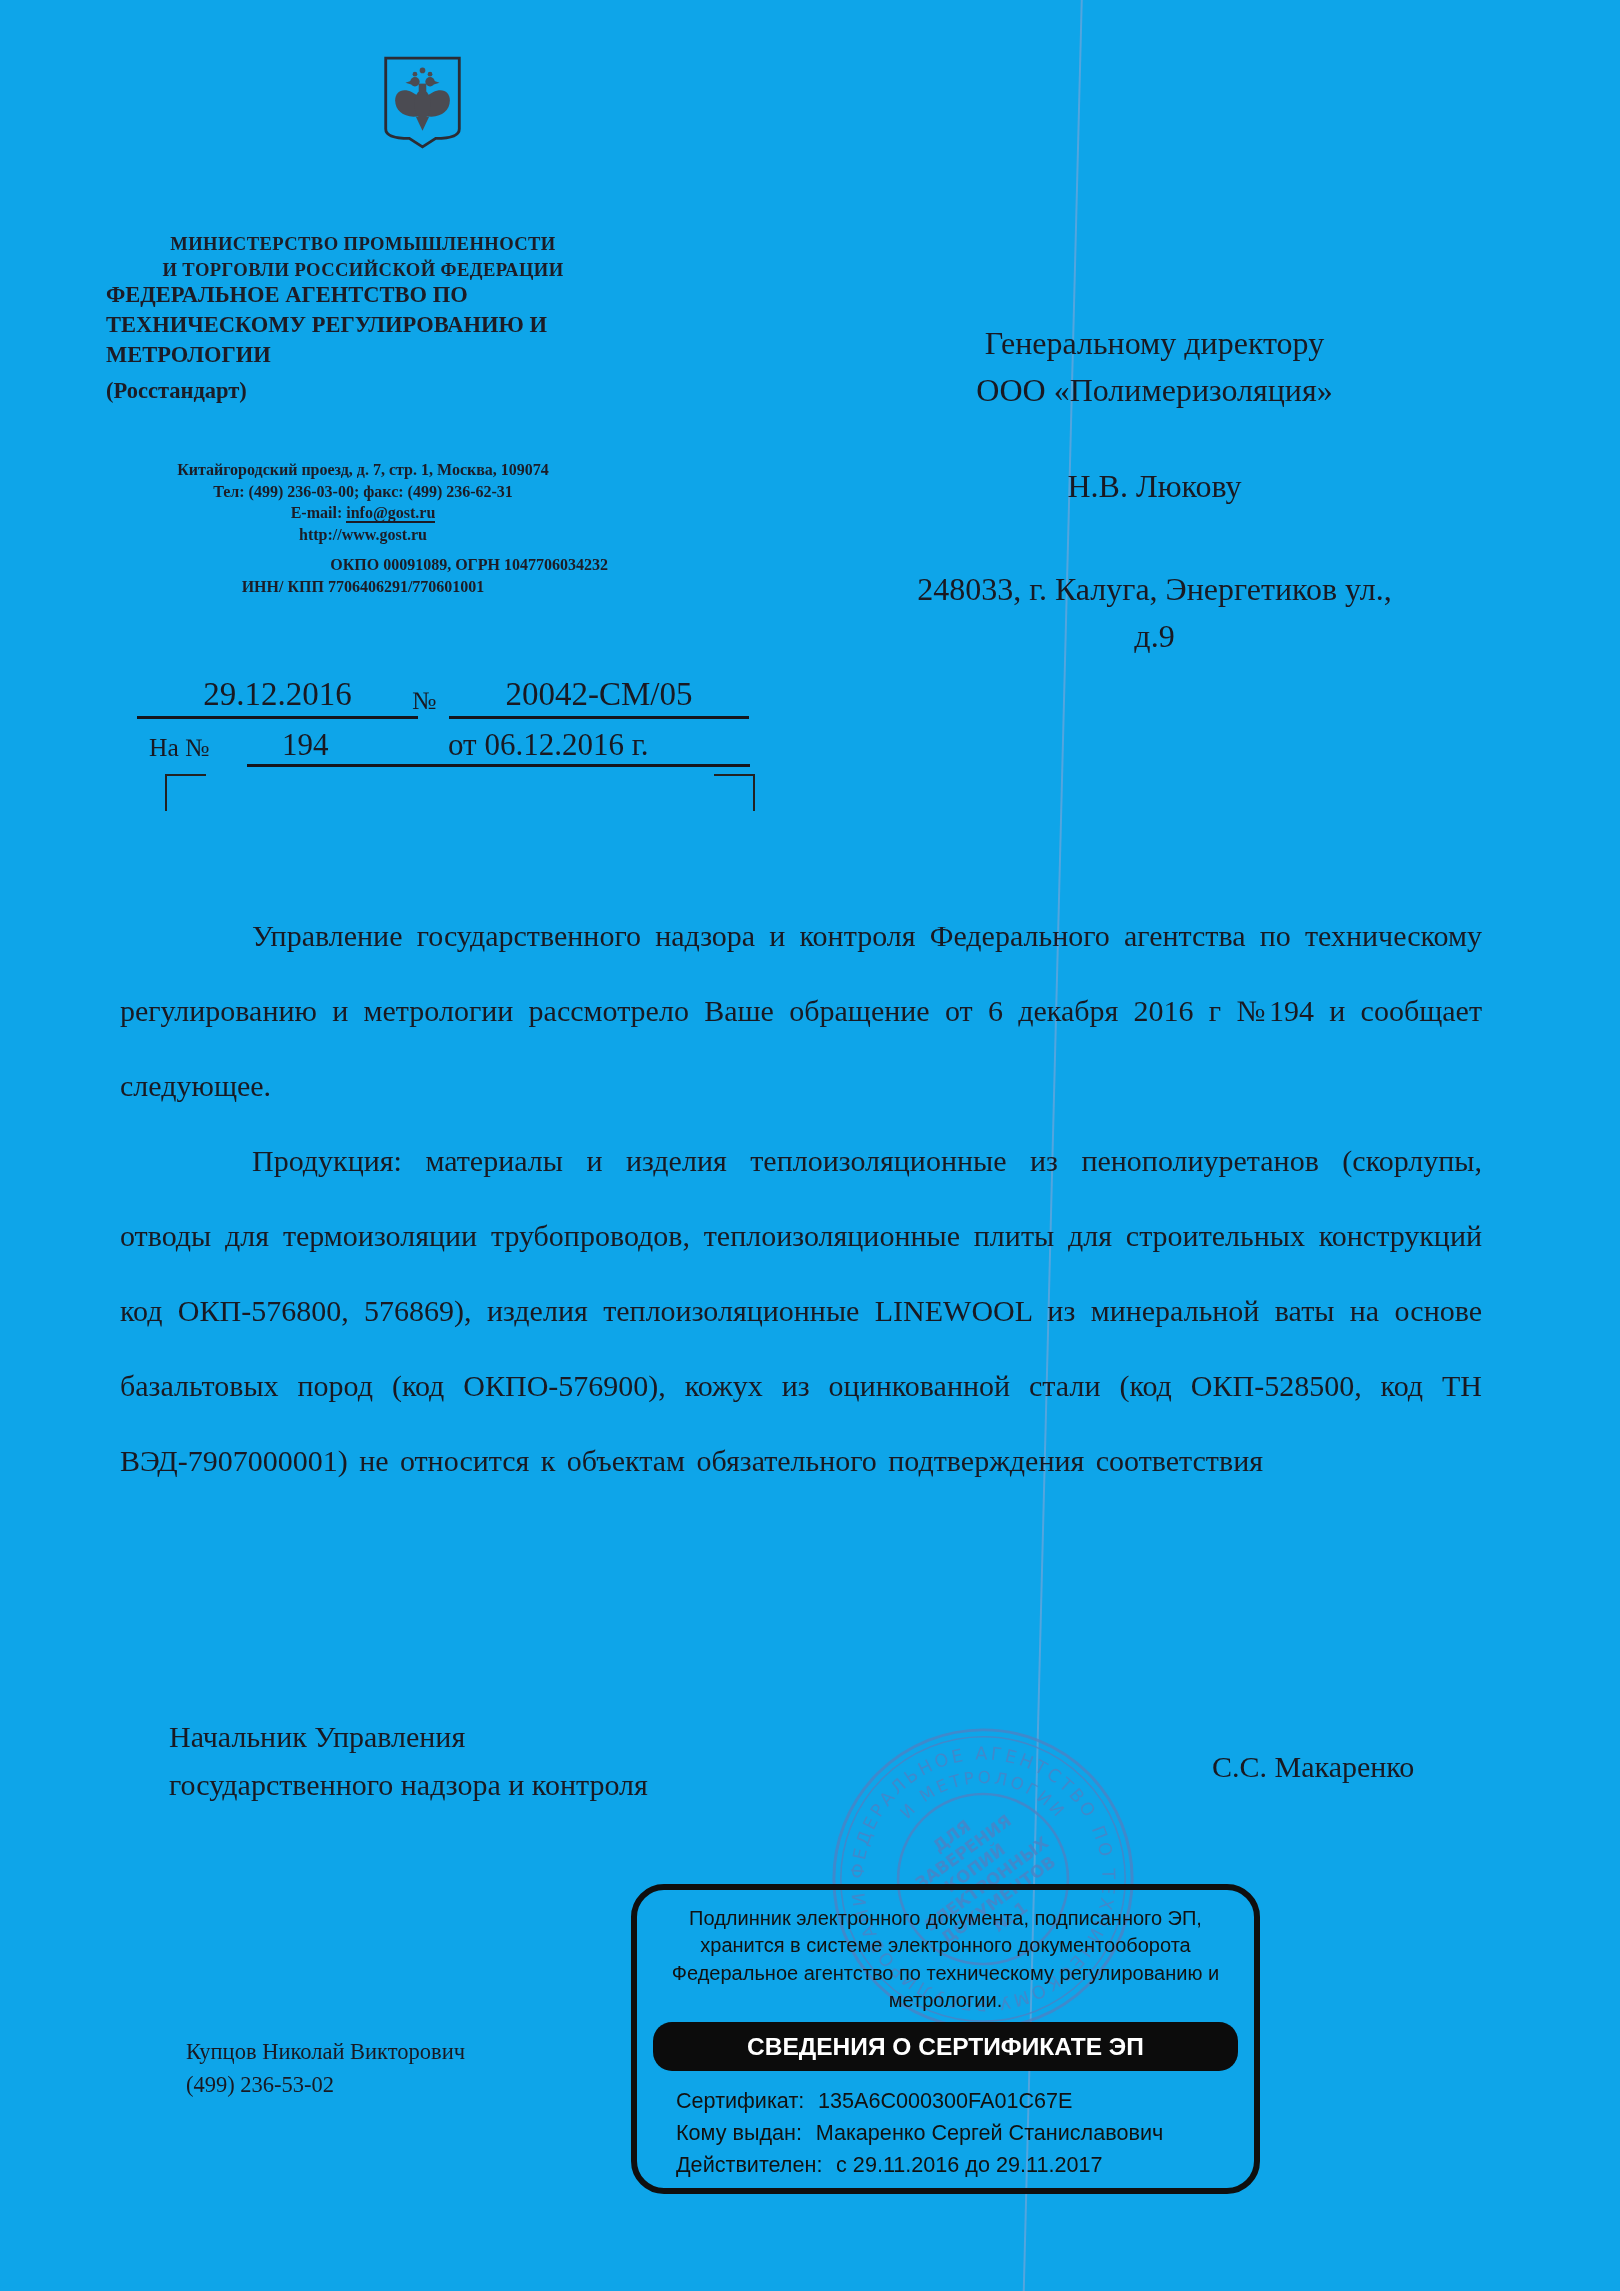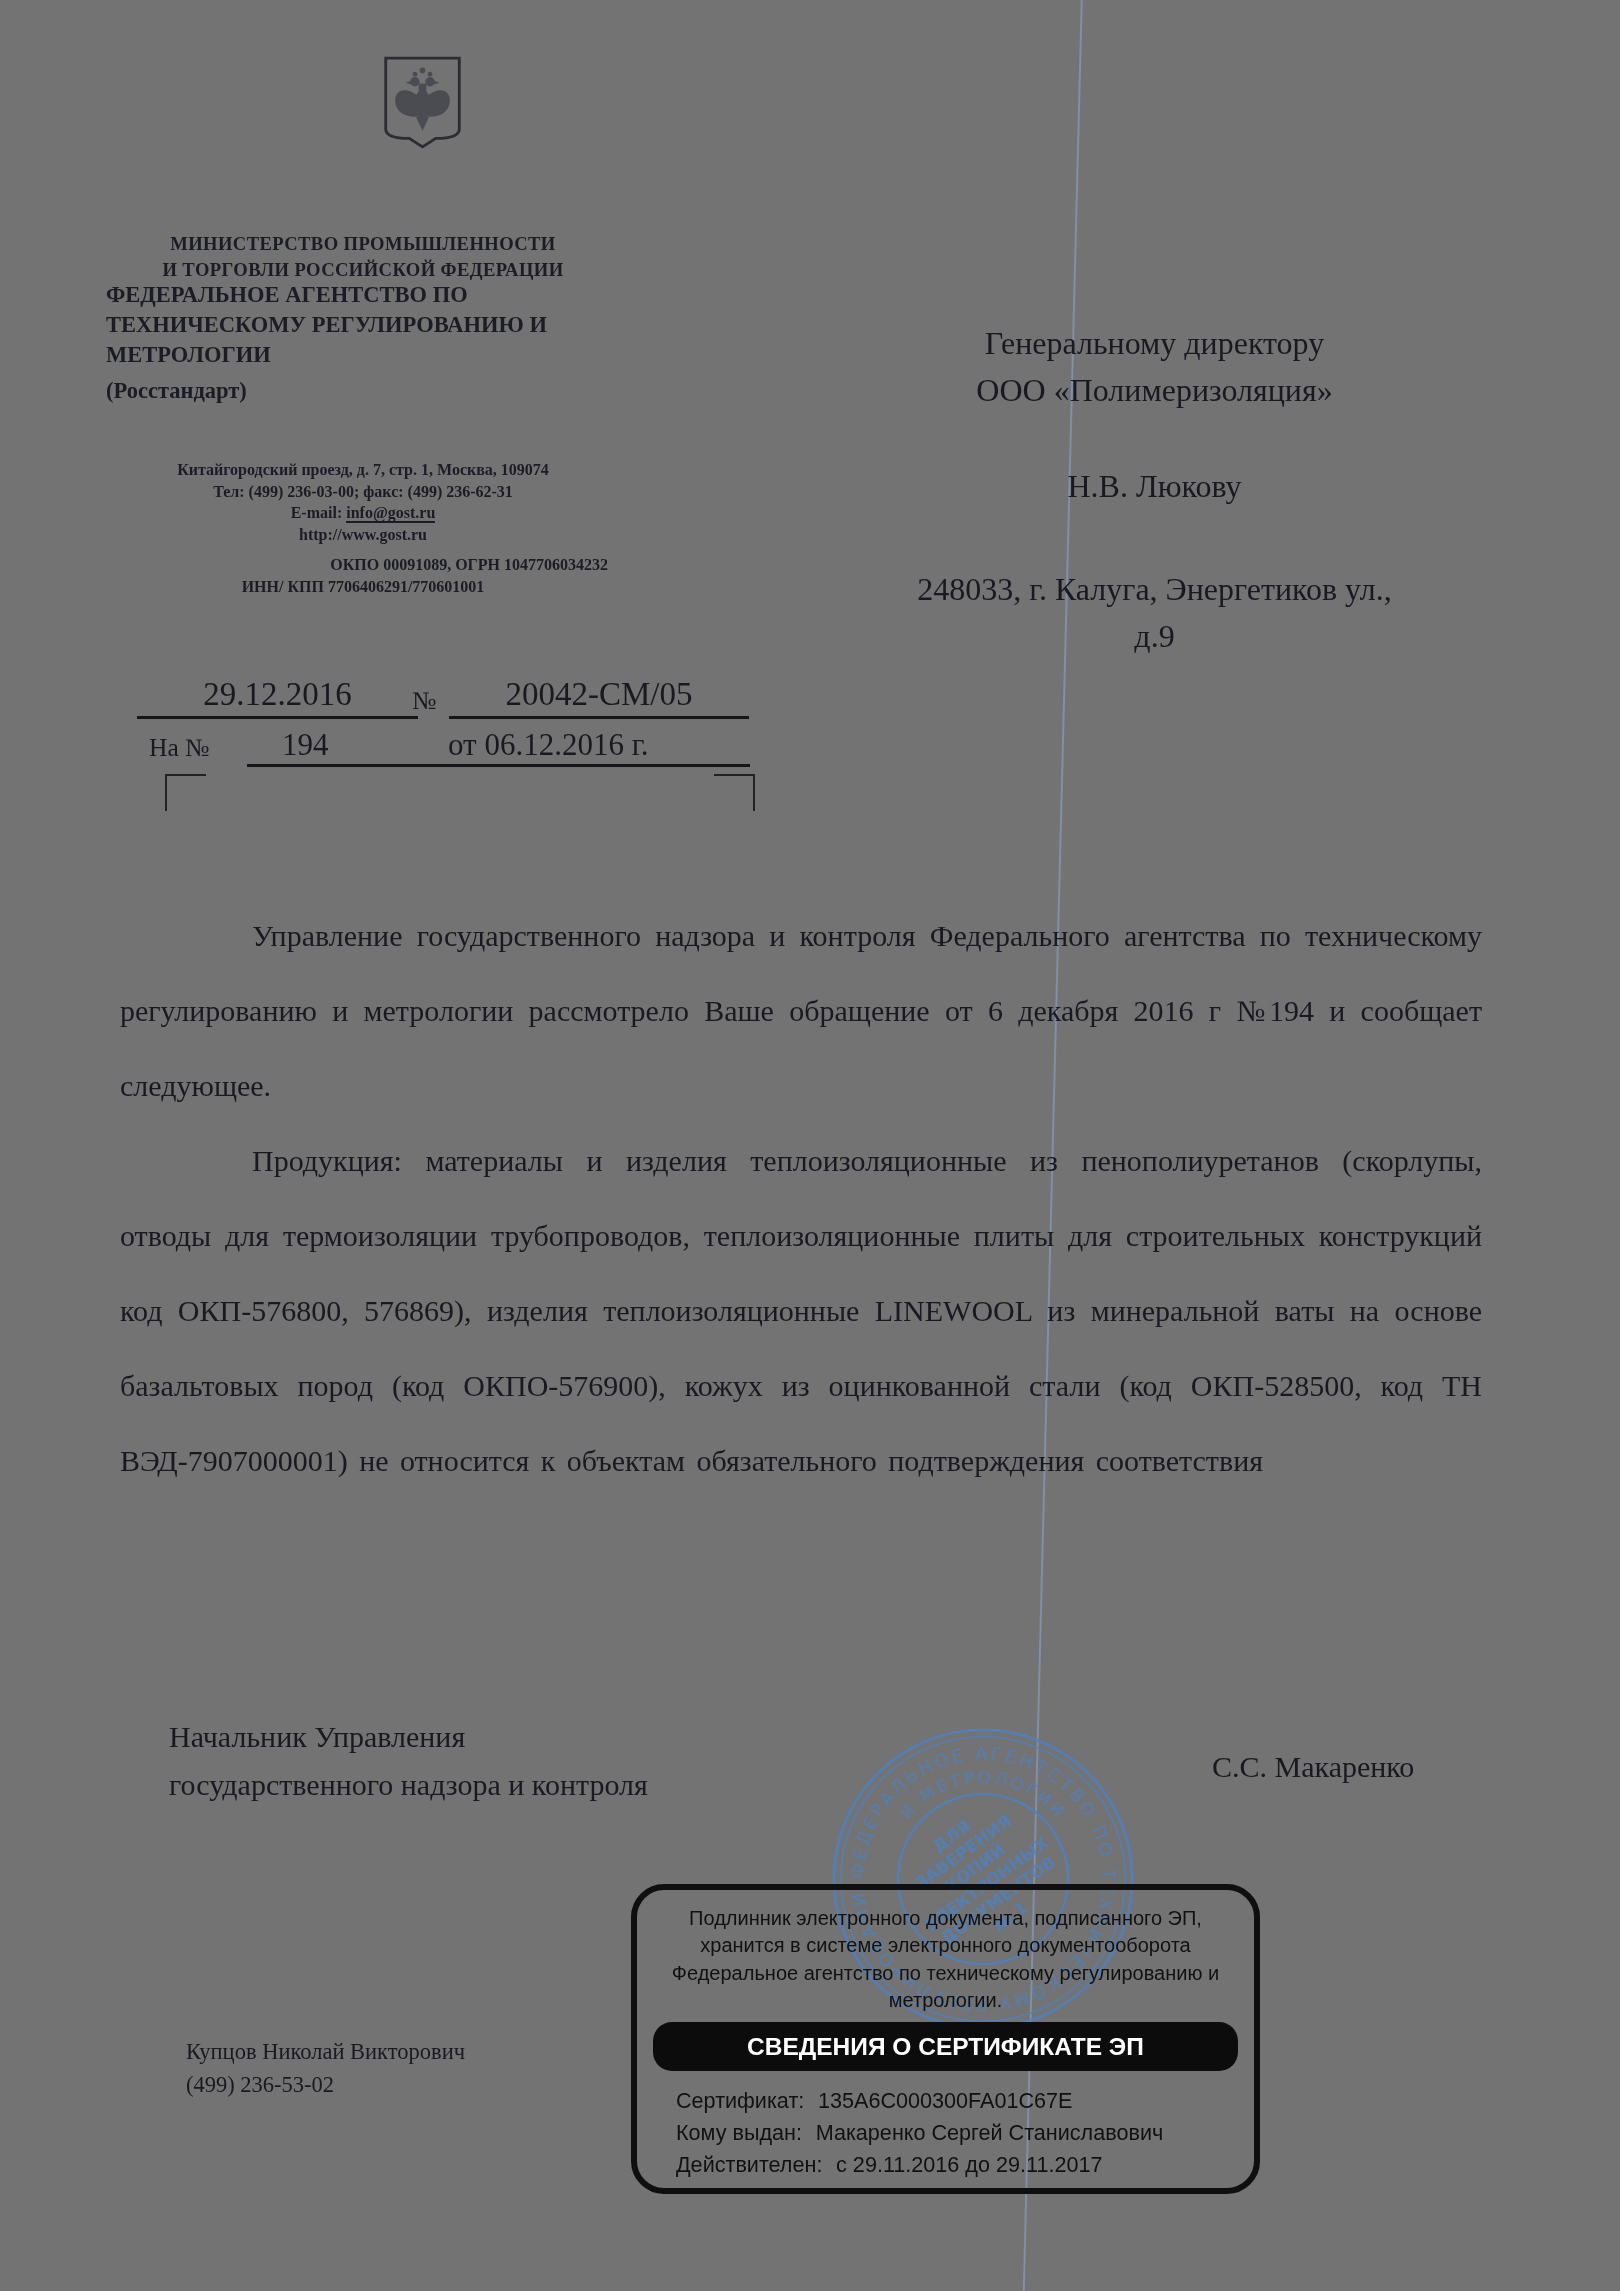--- a/index.html
+++ b/index.html
@@ -1,19 +1,19 @@
 <!DOCTYPE html>
 <html><head>
 <meta charset="utf-8">
 <style>
   * { margin:0; padding:0; box-sizing:border-box; }
   html,body { background:#e8e8e8; }
   #page {
     position:relative; width:1620px; height:2292px;
-    background:#737373; overflow:hidden;
+    background:#0ea5e9; overflow:hidden;
     font-family:"Liberation Serif", serif; color:#191922;
   }
   .abs { position:absolute; }
 
   
   #fold-line {
     position:absolute; left:1081px; top:-9.8px; width:2px; height:2333px;
     background:rgba(140,166,214,.55); transform:rotate(1.45deg);
     transform-origin:top left;
   }

